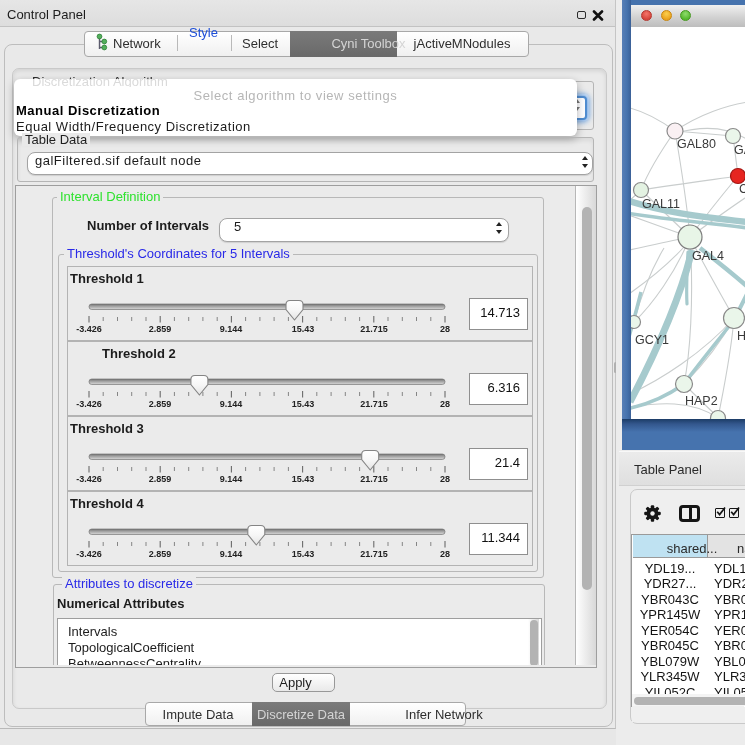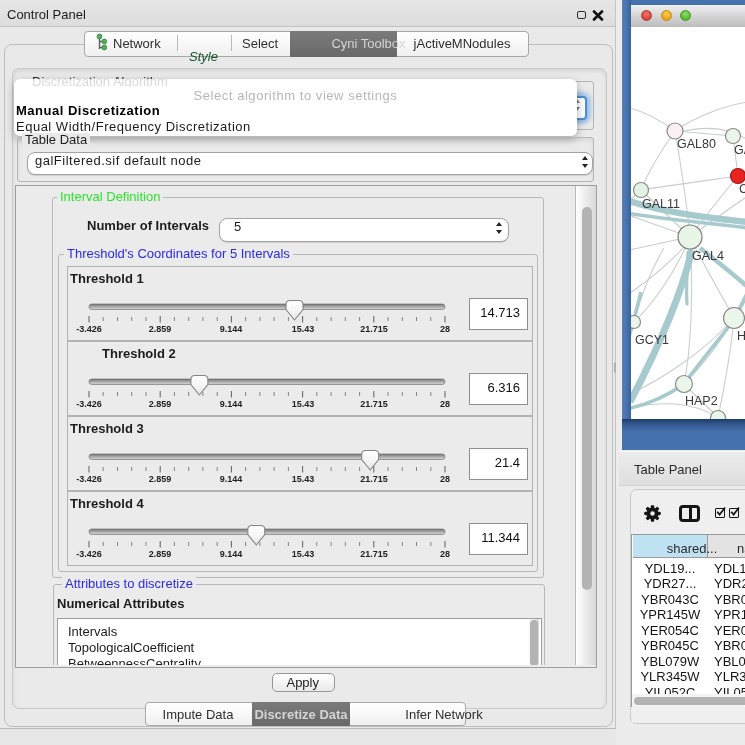--- a/index.html
+++ b/index.html
@@ -46,21 +46,21 @@
 <div class="abs" style="left:84px;top:31px;width:443px;height:24px;background:linear-gradient(#ffffff,#f0f0f0);border:1px solid #a8a8a8;border-radius:4px;"></div>
 <div class="abs" style="left:290px;top:31px;width:107px;height:26px;background:linear-gradient(#7a7a7a,#696969);"></div>
 <svg class="abs" style="left:93px;top:32px;" width="15" height="19">
     <path d="M6.5,5 L6.5,17 M6.5,9.5 L11,9.5 M6.5,15.5 L11,15.5" stroke="#5c5c6e" stroke-width="1.4" fill="none"></path>
     <circle cx="6.5" cy="4.5" r="2.4" fill="#53b05c" stroke="#2c7d35" stroke-width="0.8"></circle>
     <circle cx="11.3" cy="9.5" r="2.4" fill="#53b05c" stroke="#2c7d35" stroke-width="0.8"></circle>
     <circle cx="11.3" cy="15.5" r="2.4" fill="#53b05c" stroke="#2c7d35" stroke-width="0.8"></circle>
   </svg>
 <div class="abs t13" style="left:113px;top:35.5px;color:#2e2e2e;">Network</div>
 <div class="abs" style="left:177px;top:35px;width:1px;height:16px;background:#b9b9b9;"></div>
-<div class="abs t13" style="left:189px;top:49px;color:#14532d;font-style:italic;">Style</div>
+<div class="abs t13" style="left:189px;top:25px;color:#1d4ed8;">Style</div>
 <div class="abs" style="left:231px;top:35px;width:1px;height:16px;background:#b9b9b9;"></div>
 <div class="abs t13" style="left:242px;top:35.5px;color:#2e2e2e;">Select</div>
 <div class="abs t13" style="left:290px;top:35.5px;width:107px;text-align:center;color:#d4d4d4;padding-left:25px;">Cyni Toolbox</div>
 <div class="abs t13" style="left:397px;top:35.5px;width:130px;text-align:center;color:#2e2e2e;">jActiveMNodules</div>
 <div class="abs" style="left:17px;top:81px;width:575px;height:47px;border:1px solid #b5b5b5;border-radius:3px;"></div>
 <div class="abs" style="left:32px;top:74px;width:220px;height:4.5px;overflow:hidden;">
     <div style="font-size:13px;color:#2a2a2a;">Discretization Algorithm</div>
   </div>
 <div class="abs" style="left:553px;top:94px;width:36px;height:27px;background:#fff;border-radius:5px;"></div>
 <div class="abs" style="left:570px;top:96px;width:13px;height:20px;background:#fdfdff;border:2px solid #4f8cd0;border-radius:4px;box-shadow:0 0 5px 2.5px rgba(90,150,220,0.8);"></div>
@@ -258,25 +258,25 @@
 <div class="abs t13" style="left:68px;top:624px;">Intervals</div>
 <div class="abs t13" style="left:68px;top:640px;">TopologicalCoefficient</div>
 <div class="abs t13" style="left:68px;top:656px;">BetweennessCentrality</div>
 <div class="abs sbtrackv" style="left:528px;top:619px;width:11px;height:60px;"></div>
 <div class="abs thumbv" style="left:529.5px;top:620px;width:8px;height:46px;border-radius:4px;"></div>
 </div>
   </div>
 <div class="abs sbtrackv" style="left:575px;top:186px;width:20px;height:479px;border-left:1px solid #b7b7b7;"></div>
 <div class="abs thumbv" style="left:582px;top:207px;width:10px;height:383px;"></div>
 <div class="abs" style="left:272px;top:673px;width:61px;height:17px;background:linear-gradient(#ffffff,#e9e9e9);border:1px solid #989898;border-radius:5px;"></div>
-<div class="abs t13" style="left:272px;top:675px;width:47px;text-align:right;">Apply</div>
+<div class="abs t13" style="left:272px;top:675px;width:47px;text-align:center;">Apply</div>
 <div class="abs" style="left:144.5px;top:702px;width:319px;height:22px;background:linear-gradient(#ffffff,#f0f0f0);border:1px solid #a8a8a8;border-radius:4px;"></div>
 <div class="abs" style="left:252px;top:702px;width:98px;height:24px;background:linear-gradient(#7a7a7a,#696969);"></div>
 <div class="abs t13" style="left:144px;top:706.5px;width:108px;text-align:center;color:#2e2e2e;">Impute Data</div>
-<div class="abs t13" style="left:252px;top:706.5px;width:98px;text-align:center;color:#d4d4d4;font-weight:bold;">Discretize Data</div>
+<div class="abs t13" style="left:252px;top:706.5px;width:98px;text-align:center;color:#d4d4d4;">Discretize Data</div>
 <div class="abs t13" style="left:350px;top:706.5px;width:114px;text-align:center;color:#2e2e2e;padding-left:37px;">Infer Network</div>
 
 <div class="abs" style="left:614px;top:362px;width:3px;height:11px;background:#b0b0b0;border-radius:2px;"></div>
 <div class="abs" style="left:616px;top:0;width:129px;height:745px;background:#ececec;"></div>
 <div class="abs" style="left:622px;top:0;width:123px;height:450px;background:#4673ae;"></div>
 <div class="abs" style="left:622px;top:0;width:9px;height:450px;background:linear-gradient(to right,#587fb6,#4673ae 55%,#3a6097);"></div>
 <div class="abs" style="left:631px;top:5px;width:114px;height:22px;background:linear-gradient(#f0f0f0,#d2d2d2 55%,#bdbdbd);border-bottom:1px solid #8a8a8a;"></div>
 <div class="abs" style="left:641px;top:10px;width:11px;height:11px;border-radius:50%;background:radial-gradient(circle at 50% 32%, #f4756a, #d6443a 70%);border:1px solid #b23730;box-sizing:border-box;"></div>
 <div class="abs" style="left:661px;top:10px;width:11px;height:11px;border-radius:50%;background:radial-gradient(circle at 50% 32%, #fbcf4d, #eba31d 70%);border:1px solid #c8860f;box-sizing:border-box;"></div>
 <div class="abs" style="left:680px;top:10px;width:11px;height:11px;border-radius:50%;background:radial-gradient(circle at 50% 32%, #8fdb6d, #55b82e 70%);border:1px solid #45981f;box-sizing:border-box;"></div>

